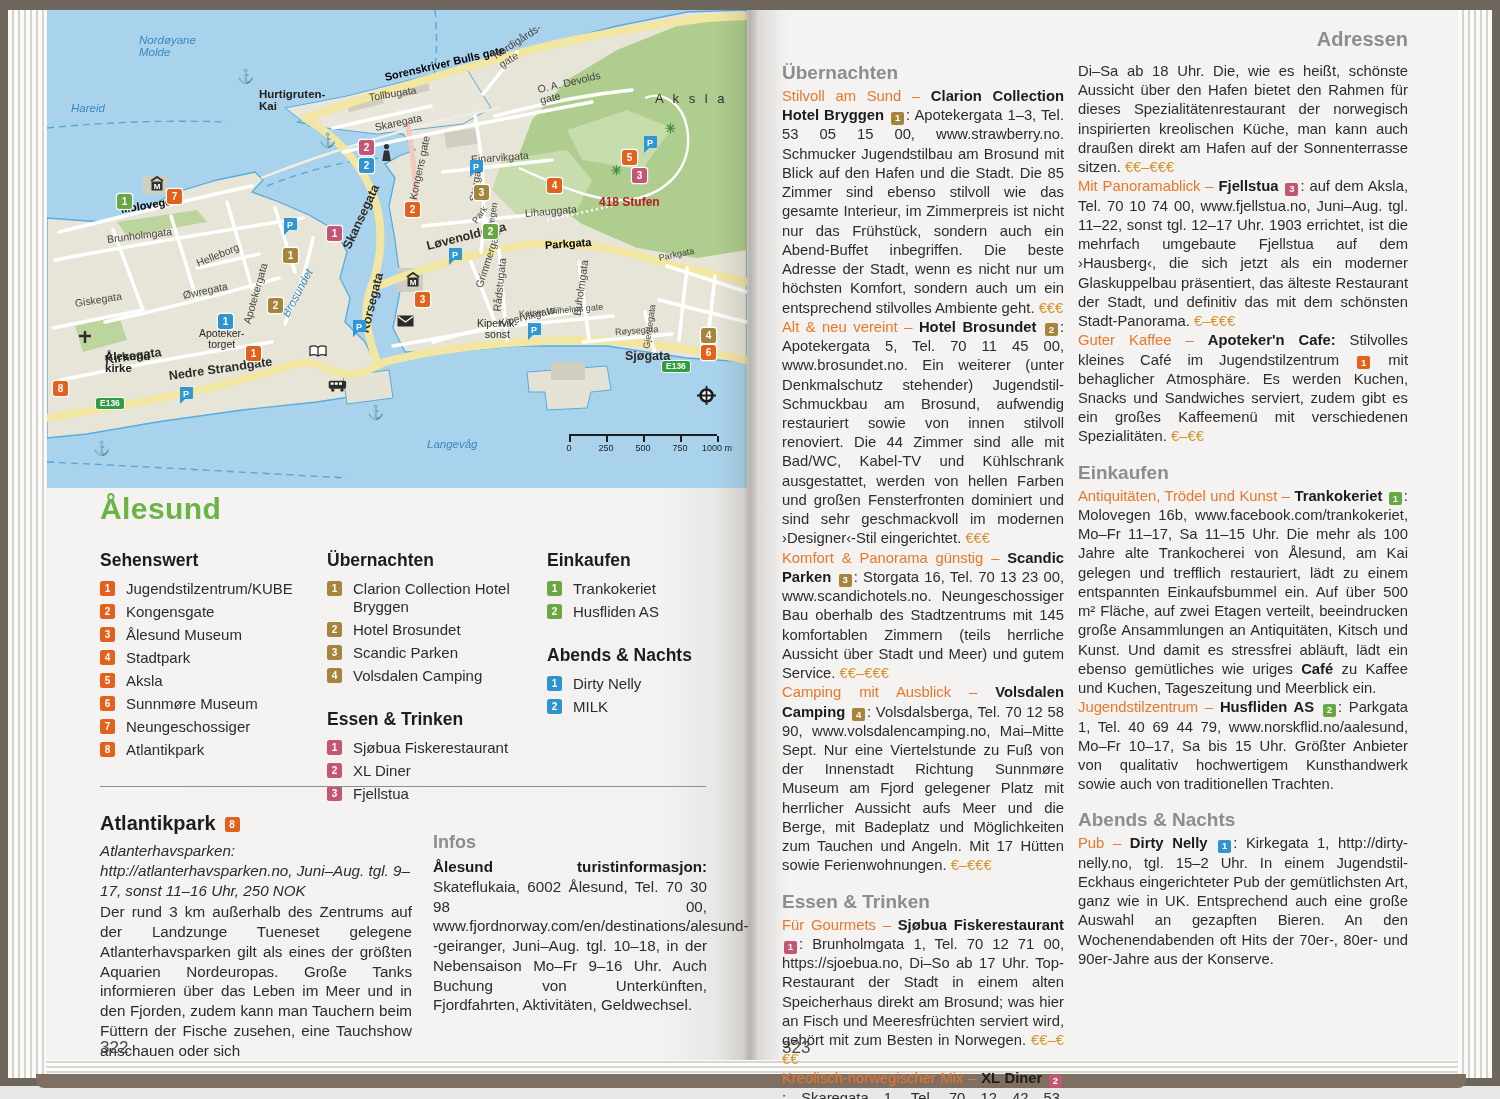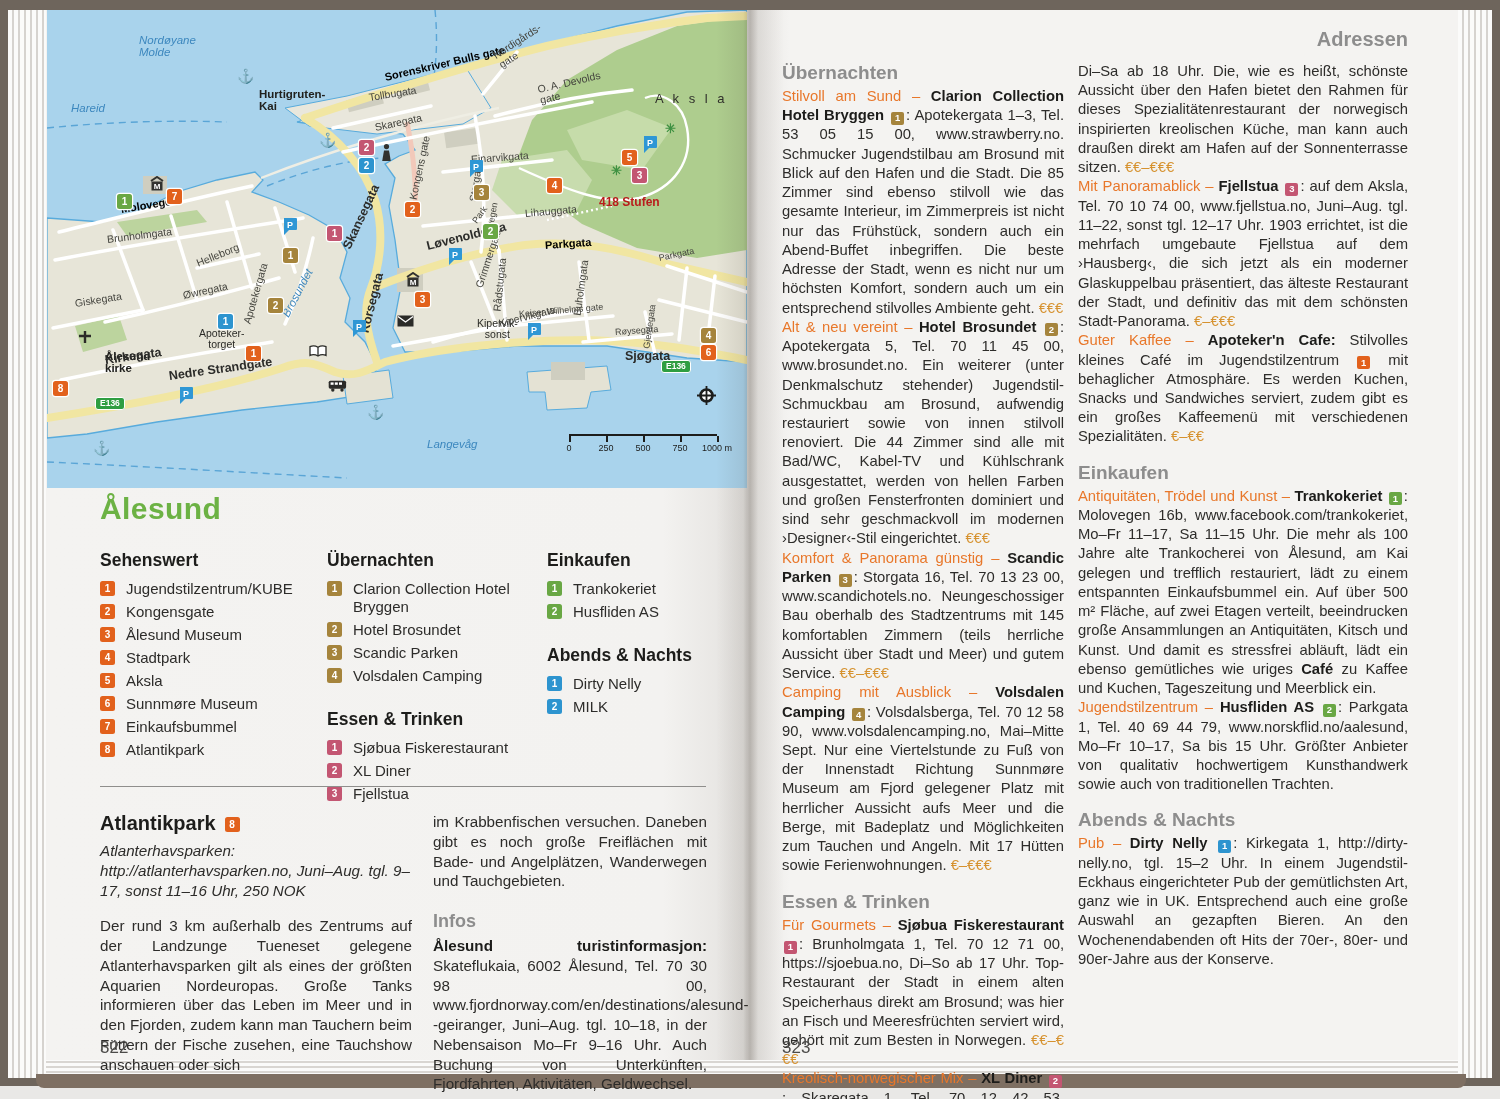--- a/index.html
+++ b/index.html
@@ -64,21 +64,21 @@
   .legend-sec{margin-bottom:24px;}
   .legend-title{font-size:17.5px;font-weight:bold;color:#1d1d1b;margin-bottom:9px;}
   .legend-item{display:flex;gap:11px;margin-bottom:5px;font-size:15px;color:#2d2c2a;line-height:1.2;}
   .mkb{flex:0 0 15px;width:15px;height:15px;border-radius:2.5px;color:#fff;font-size:10px;
        font-weight:bold;display:flex;align-items:center;justify-content:center;margin-top:1px;}
   .rule{position:absolute;left:100px;top:786px;width:606px;height:1px;background:#8f8e8c;}
   .art-col1{position:absolute;left:100px;top:812px;width:312px;}
   .art-col2{position:absolute;left:433px;top:812px;width:274px;}
   .art-title{font-size:20px;font-weight:bold;color:#1d1d1b;margin-bottom:6px;display:flex;align-items:center;gap:9px;}
   .art-title .mkb{margin-top:2px;}
-  .art-lead{font-size:15.2px;font-style:italic;color:#2d2c2a;line-height:1.3;margin-bottom:16px;}
+  .art-lead{font-size:15.2px;font-style:italic;color:#2d2c2a;line-height:1.3;margin-bottom:2px;}
   .body-txt{font-size:15.2px;color:#2d2c2a;line-height:1.3;text-align:justify;}
   .infos-title{font-size:18px;font-weight:bold;color:var(--c-heading_gray);margin:20px 0 4px;}
   .pagenum{position:absolute;top:1038px;font-size:17px;color:#4c4b49;text-align:left;}
   .pagenum.l{left:100px;width:607px;}
   .pagenum.r{left:782px;width:626px;}
 
   
   .adressen{position:absolute;left:1078px;top:28px;width:330px;text-align:right;
     font-size:20px;font-weight:bold;color:var(--c-heading_gray);}
   .rp-col{position:absolute;top:62px;}
@@ -405,21 +405,21 @@
         <div class="legend-item">
           <span class="mkb" style="background: rgb(226, 97, 28);">5</span>
           <span>Aksla</span>
         </div>
         <div class="legend-item">
           <span class="mkb" style="background: rgb(226, 97, 28);">6</span>
           <span>Sunnmøre Museum</span>
         </div>
         <div class="legend-item">
           <span class="mkb" style="background: rgb(226, 97, 28);">7</span>
-          <span>Einkaufsbummel</span>
+          <span>Neungeschossiger</span>
         </div>
         <div class="legend-item">
           <span class="mkb" style="background: rgb(226, 97, 28);">8</span>
           <span>Atlantikpark</span>
         </div>
       </div>
     </div>
     <div class="legend-col">
       <div class="legend-sec">
         <div class="legend-title">Übernachten</div>
@@ -485,21 +485,20 @@
 
 <div class="art-col1">
   <div class="art-title">
     <span>Atlantikpark</span>
     <span class="mkb" id="art-badge" style="background: rgb(226, 97, 28);">8</span>
   </div>
   <div class="art-lead">Atlanterhavsparken: http://atlanterhavsparken.no, Juni–Aug. tgl. 9–17, sonst 11–16 Uhr, 250 NOK</div>
   <div class="body-txt">Der rund 3 km außerhalb des Zentrums auf der Landzunge Tueneset gelegene Atlanterhavsparken gilt als eines der größten Aquarien Nordeuropas. Große Tanks informieren über das Leben im Meer und in den Fjorden, zudem kann man Tauchern beim Füttern der Fische zusehen, eine Tauchshow anschauen oder sich</div>
 </div>
 <div class="art-col2">
-  <div class="body-txt">im Krabbenfischen versuchen. Daneben gibt es noch große Freiflächen mit Bade- und Angelplätzen, Wanderwegen und Tauchgebieten.</div>
   <div class="infos-title">Infos</div>
   <div class="body-txt">
     <span class="seg-bold">Ålesund turistinformasjon:</span><span> Skateflukaia, 6002 Ålesund, Tel. 70 30 98 00, www.fjordnorway.com/en/destinations/alesund--geiranger, Juni–Aug. tgl. 10–18, in der Nebensaison Mo–Fr 9–16 Uhr. Auch Buchung von Unterkünften, Fjordfahrten, Aktivitäten, Geldwechsel.</span>
   </div>
 </div>
 <div class="pagenum l">322</div>
 
 <div class="adressen">Adressen</div>
 <div class="rp-col rp-col1">
     <div class="rp-heading">Übernachten</div>

